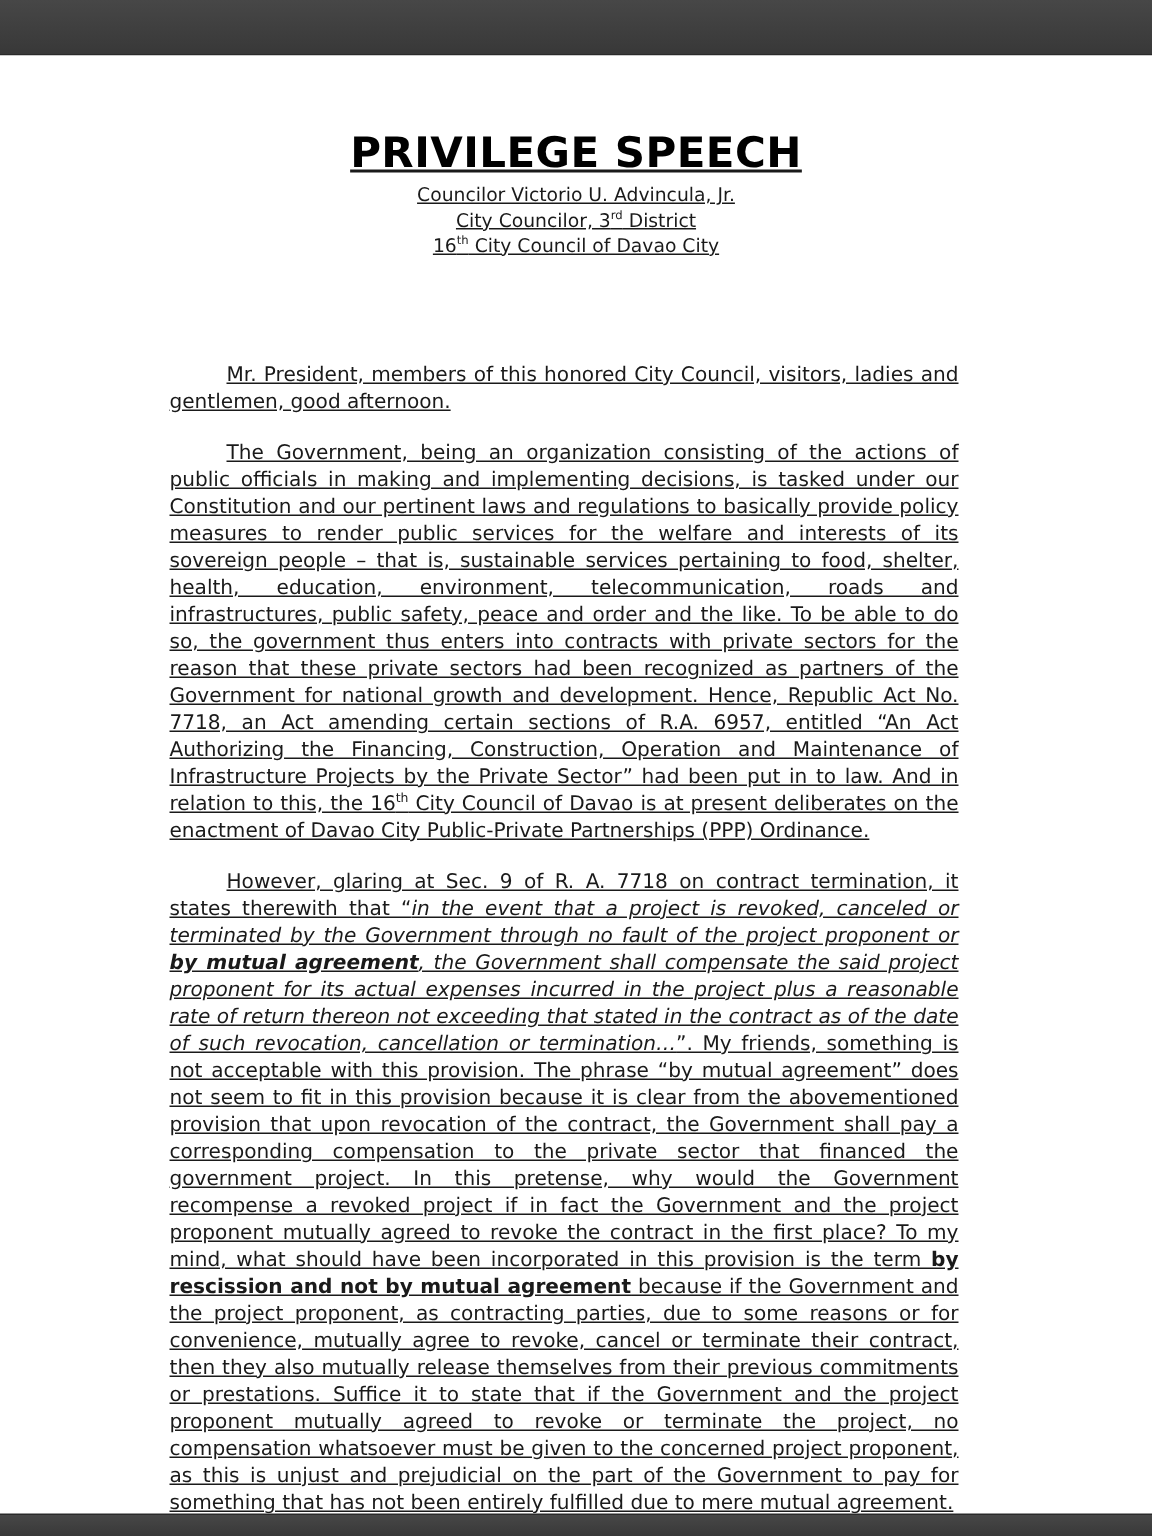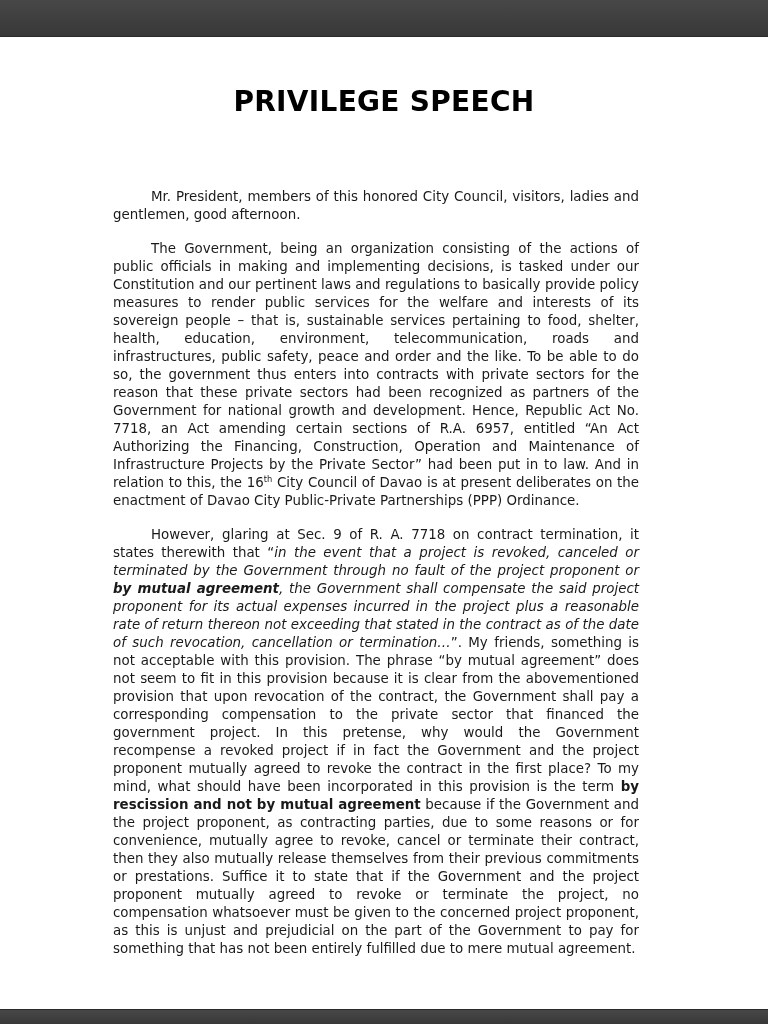--- a/index.html
+++ b/index.html
@@ -22,20 +22,21 @@
     background: linear-gradient(#474747, #383838);
   }
   .viewer-bar.top { height: 37px; border-bottom: 1px solid #2a2a2a; }
   .viewer-bar.bottom { height: 15px; border-top: 1px solid #2a2a2a; }
   .page {
     flex: 1;
     background: var(--page-bg, #ffffff);
     color: var(--text-color, #1a1a1a);
     padding: 50px 113px 16px 113px;
     overflow: hidden;
+    text-decoration: underline;
   }
   .doc-title {
     margin: 0;
     text-align: center;
     font-size: 28px;
     line-height: 1.1;
     font-weight: bold;
     color: #000000;
     letter-spacing: 0.3px;
   }
@@ -60,20 +61,25 @@
   .bold { font-weight: bold; }
   sup { font-size: 0.62em; line-height: 0; }
 </style>
 </head>
 <body>
 
 <div class="viewer">
   <div class="viewer-bar top"></div>
   <div class="page">
     <h1 class="doc-title">PRIVILEGE SPEECH</h1>
+    <div class="subtitle">
+        <div class="subtitle-line"><span>Councilor Victorio U. Advincula, Jr.</span></div>
+        <div class="subtitle-line"><span>City Councilor, 3</span><sup>rd</sup><span> District</span></div>
+        <div class="subtitle-line"><span>16</span><sup>th</sup><span> City Council of Davao City</span></div>
+      </div>
     <div class="doc-body">
         <p class="body-paragraph"><span>Mr. President, members of this honored City Council, visitors, ladies and gentlemen, good afternoon.</span></p>
         <p class="body-paragraph"><span>The Government, being an organization consisting of the actions of public officials in making and implementing decisions, is tasked under our Constitution and our pertinent laws and regulations to basically provide policy measures to render public services for the welfare and interests of its sovereign people – that is, sustainable services pertaining to food, shelter, health, education, environment, telecommunication, roads and infrastructures, public safety, peace and order and the like. To be able to do so, the government thus enters into contracts with private sectors for the reason that these private sectors had been recognized as partners of the Government for national growth and development. Hence, Republic Act No. 7718, an Act amending certain sections of R.A. 6957, entitled “An Act Authorizing the Financing, Construction, Operation and Maintenance of Infrastructure Projects by the Private Sector” had been put in to law. And in relation to this, the 16</span><sup>th</sup><span> City Council of Davao is at present deliberates on the enactment of Davao City Public-Private Partnerships (PPP) Ordinance.</span></p>
         <p class="body-paragraph"><span>However, glaring at Sec. 9 of R. A. 7718 on contract termination, it states therewith that “</span><span class="italic">in the event that a project is revoked, canceled or terminated by the Government through no fault of the project proponent or </span><span class="italic bold">by mutual agreement</span><span class="italic">, the Government shall compensate the said project proponent for its actual expenses incurred in the project plus a reasonable rate of return thereon not exceeding that stated in the contract as of the date of such revocation, cancellation or termination…</span><span>”. My friends, something is not acceptable with this provision. The phrase “by mutual agreement” does not seem to fit in this provision because it is clear from the abovementioned provision that upon revocation of the contract, the Government shall pay a corresponding compensation to the private sector that financed the government project. In this pretense, why would the Government recompense a revoked project if in fact the Government and the project proponent mutually agreed to revoke the contract in the first place? To my mind, what should have been incorporated in this provision is the term </span><span class="bold">by rescission and not by mutual agreement</span><span> because if the Government and the project proponent, as contracting parties, due to some reasons or for convenience, mutually agree to revoke, cancel or terminate their contract, then they also mutually release themselves from their previous commitments or prestations. Suffice it to state that if the Government and the project proponent mutually agreed to revoke or terminate the project, no compensation whatsoever must be given to the concerned project proponent, as this is unjust and prejudicial on the part of the Government to pay for something that has not been entirely fulfilled due to mere mutual agreement.</span></p>
       </div>
   </div>
   <div class="viewer-bar bottom"></div>
 </div>
 
 </body></html>

